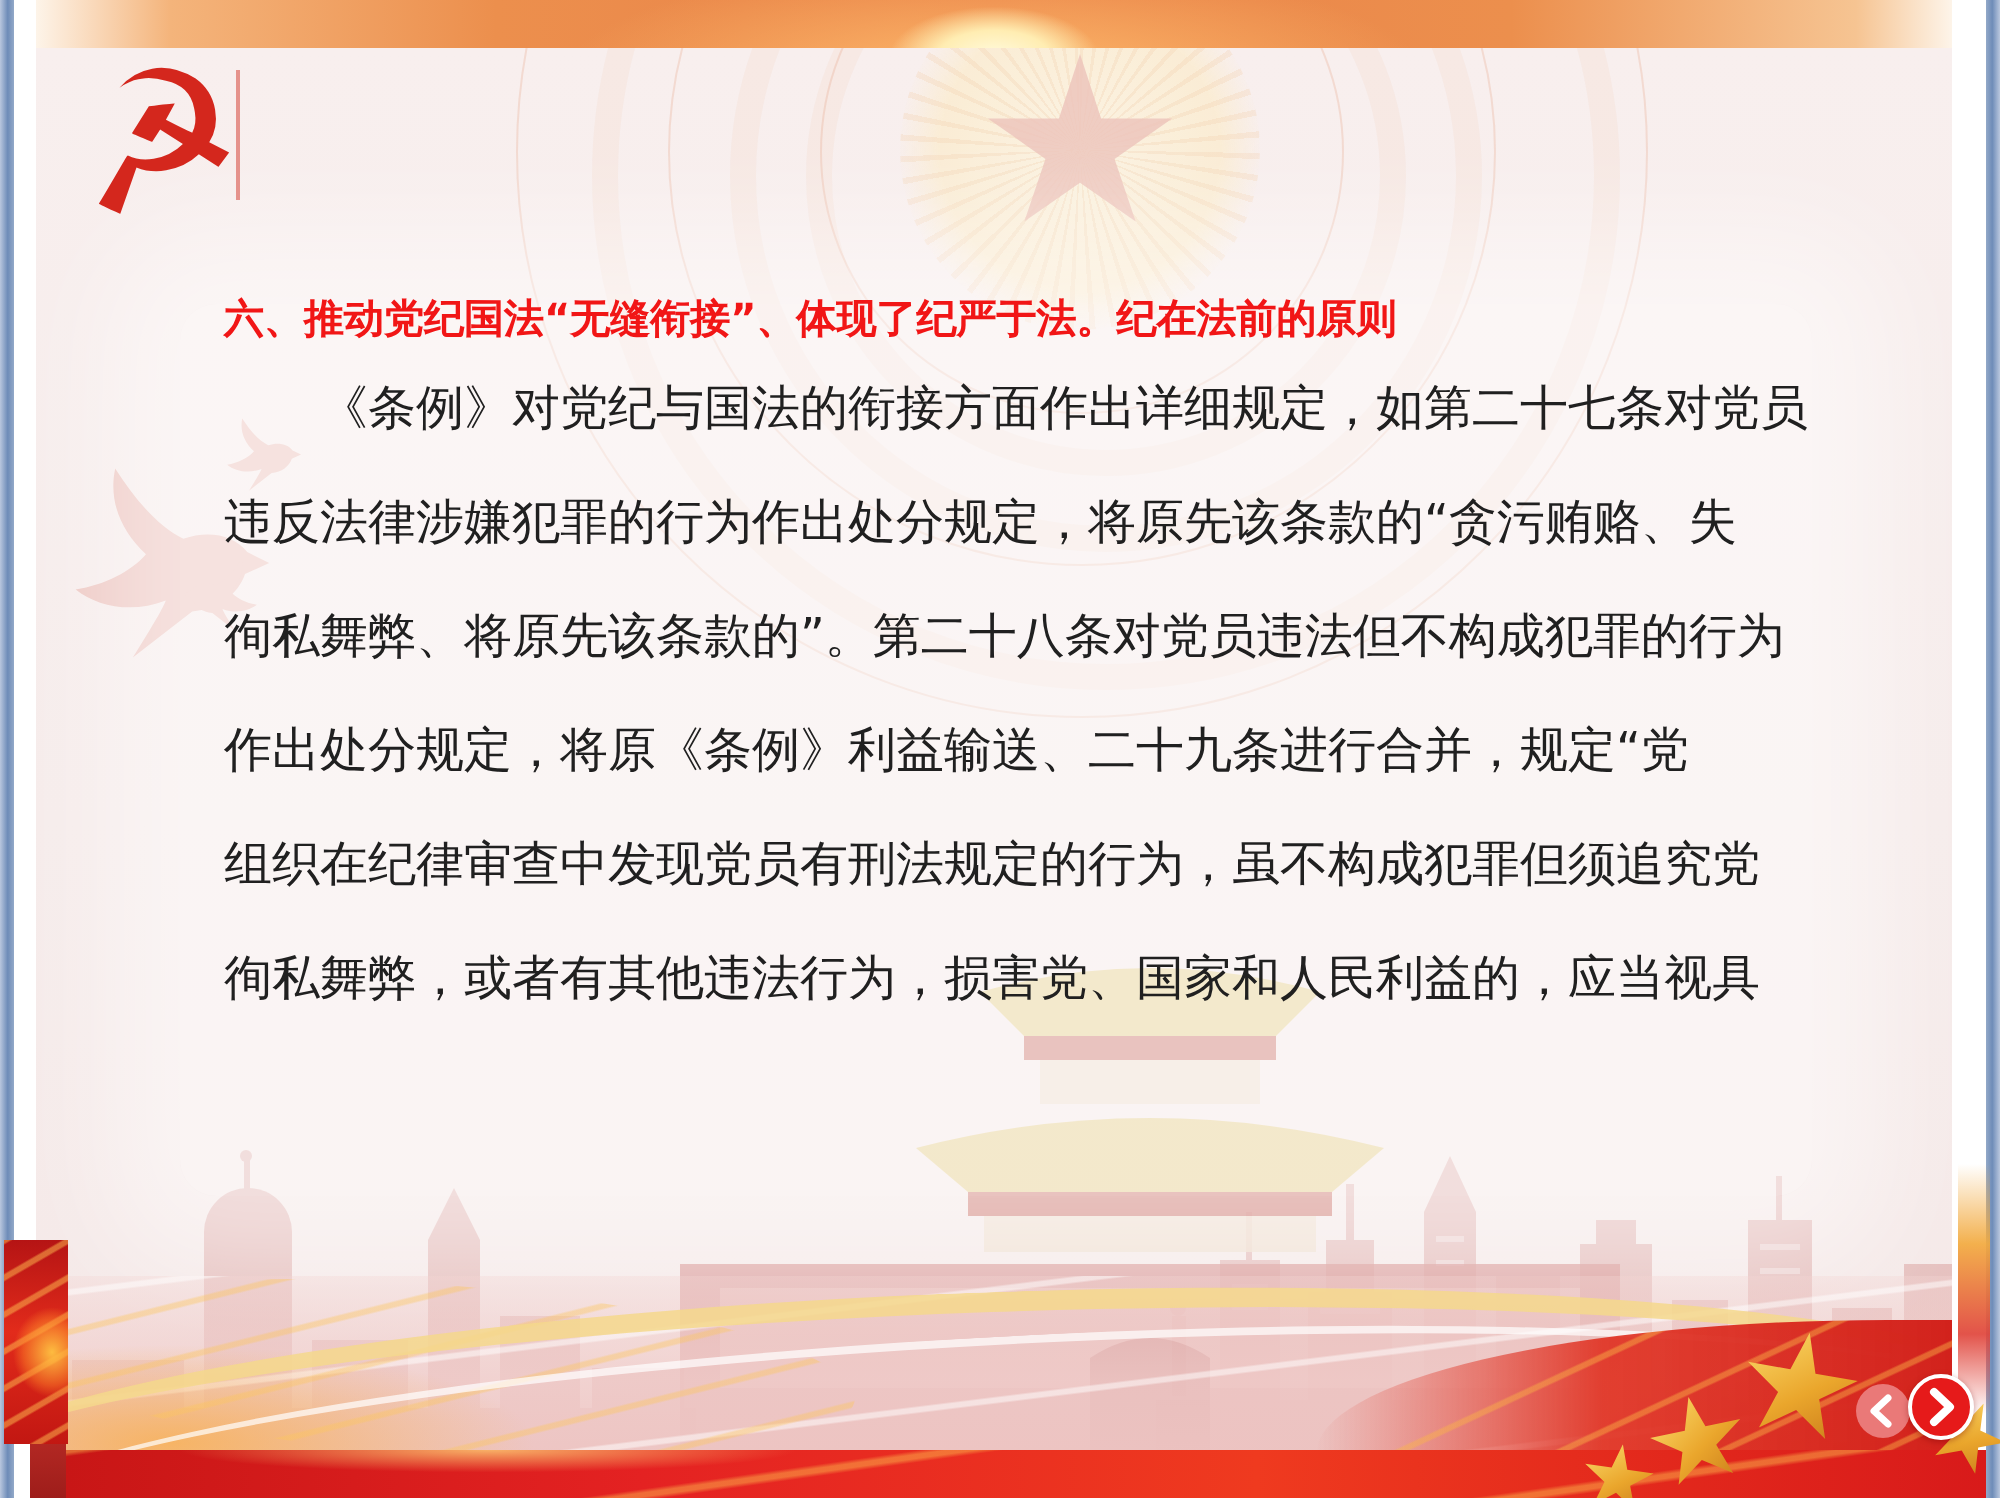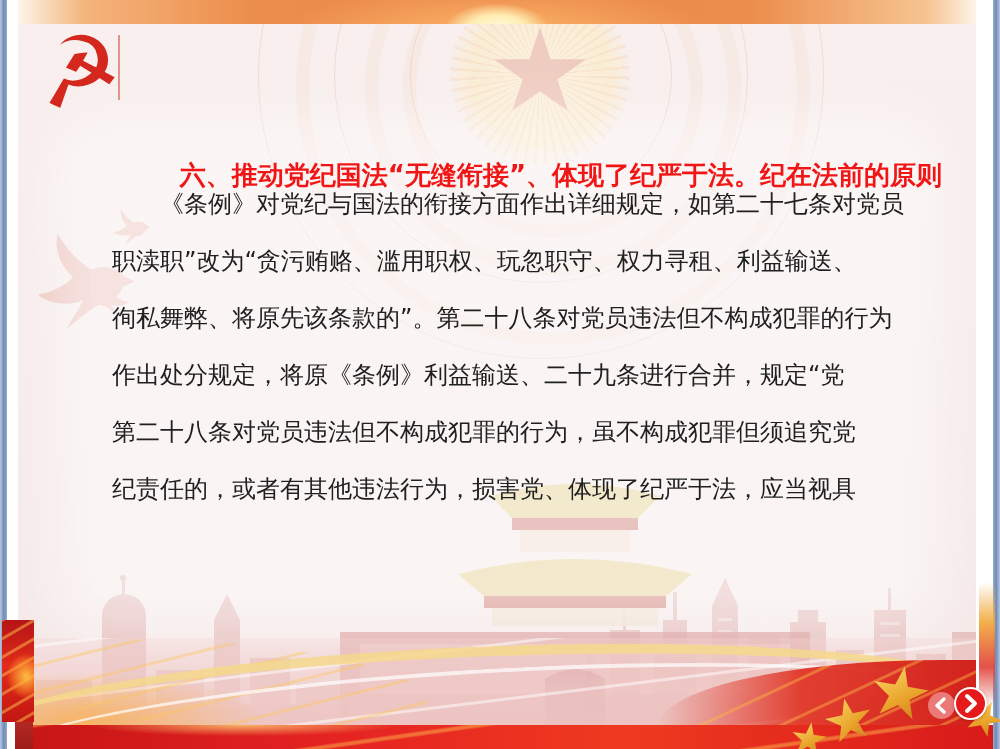--- a/index.html
+++ b/index.html
@@ -61,22 +61,22 @@
       radial-gradient(ellipse 220px 16px at 22% 0%, rgba(255,212,120,.8), rgba(255,212,120,0) 70%),
       repeating-linear-gradient(-8deg, rgba(0,0,0,0) 0 30px, rgba(255,198,80,.45) 32px 34px, rgba(0,0,0,0) 36px 62px),
       linear-gradient(90deg,#c81616,#e42222 30%,#ef3a1f 62%,#d81a1a);}
 
   
   .party-emblem{position:absolute;left:24px;top:24px;width:96px;height:96px;color:#d4271d;
     font-size:94px;line-height:96px;text-align:center;transform:rotate(-10deg);}
   .emblem-divider{position:absolute;left:111px;top:35px;width:2px;height:65px;background:rgba(217,84,73,.6);}
 
   
-  .slide-title{position:absolute;left:94px;top:118px;width:830px;text-align:right;white-space:nowrap;
-    color:#f11616;font-weight:bold;font-size:26px;line-height:34px;margin-top:16px;}
+  .slide-title{position:absolute;left:94px;top:118px;width:830px;text-align:left;white-space:nowrap;
+    color:#f11616;font-weight:bold;font-size:20px;line-height:34px;}
   .body-text{position:absolute;left:94px;top:152px;width:840px;color:#202020;font-size:24px;line-height:57px;}
   .body-line{white-space:nowrap;}
   .body-line.first-line{text-indent:2em;}
 
   
   .left-red-block{position:absolute;left:-5px;top:620px;width:32px;height:102px;z-index:60;
     background:
       radial-gradient(ellipse 26px 30px at 75% 55%, rgba(255,196,66,.95), rgba(255,140,40,.45) 55%, rgba(255,140,40,0) 75%),
       repeating-linear-gradient(-30deg, rgba(0,0,0,0) 0 6px, rgba(255,190,80,.5) 7px 9px, rgba(0,0,0,0) 10px 16px),
       linear-gradient(180deg,#b51414,#e22b1b 45%,#c21712);}
@@ -194,25 +194,25 @@
       <div class="pink-band">
         <div class="gold-swirl"></div>
         <div class="ribbon1"></div>
         <div class="ribbon2"></div>
       </div>
       <div class="corner-red"></div>
 
       <div class="slide-title">六、推动党纪国法“无缝衔接”、体现了纪严于法。纪在法前的原则</div>
       <div class="body-text">
           <div class="body-line first-line">《条例》对党纪与国法的衔接方面作出详细规定，如第二十七条对党员</div>
-          <div class="body-line">职渎职”改为“贪污贿赂、滥用职权、玩忽职守、权力寻租、利益输送、</div>
+          <div class="body-line">违反法律涉嫌犯罪的行为作出处分规定，将原先该条款的“贪污贿赂、失</div>
           <div class="body-line">徇私舞弊、将原先该条款的”。第二十八条对党员违法但不构成犯罪的行为</div>
           <div class="body-line">作出处分规定，将原《条例》利益输送、二十九条进行合并，规定“党</div>
-          <div class="body-line">第二十八条对党员违法但不构成犯罪的行为，虽不构成犯罪但须追究党</div>
-          <div class="body-line">纪责任的，或者有其他违法行为，损害党、体现了纪严于法，应当视具</div>
+          <div class="body-line">组织在纪律审查中发现党员有刑法规定的行为，虽不构成犯罪但须追究党</div>
+          <div class="body-line">徇私舞弊，或者有其他违法行为，损害党、国家和人民利益的，应当视具</div>
         </div>
     </div>
 
     <div class="bottom-red-band"></div>
 
     <div class="party-emblem">☭</div>
     <div class="emblem-divider"></div>
 
     <div class="left-red-block"></div>
     <div class="left-red-block2"></div>

